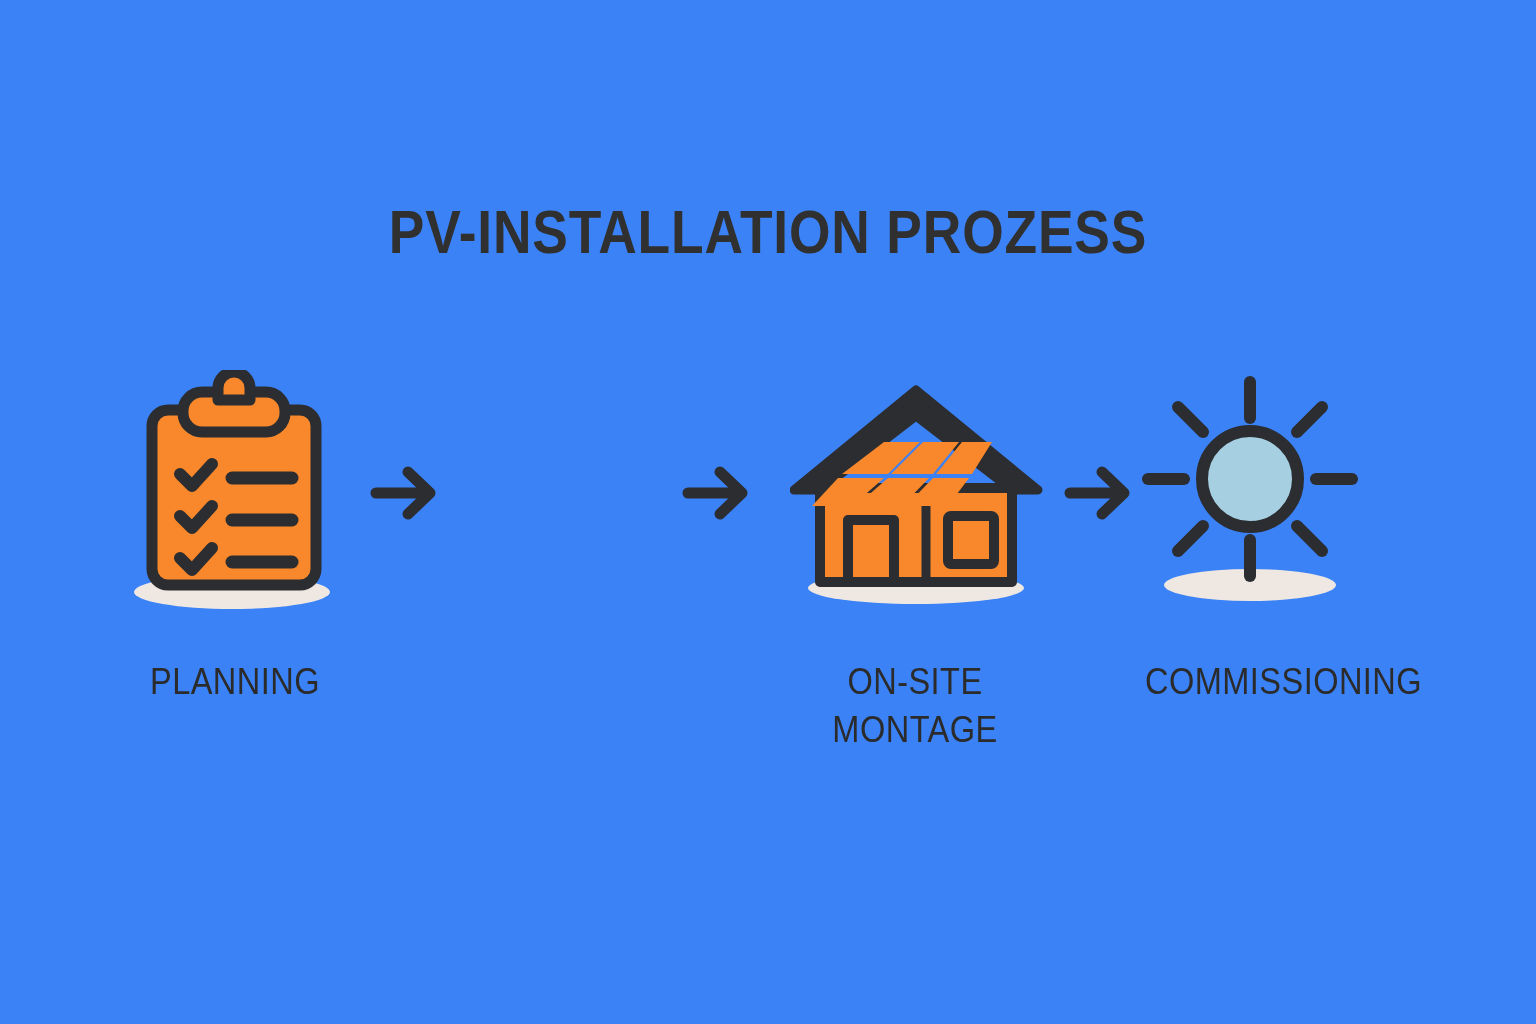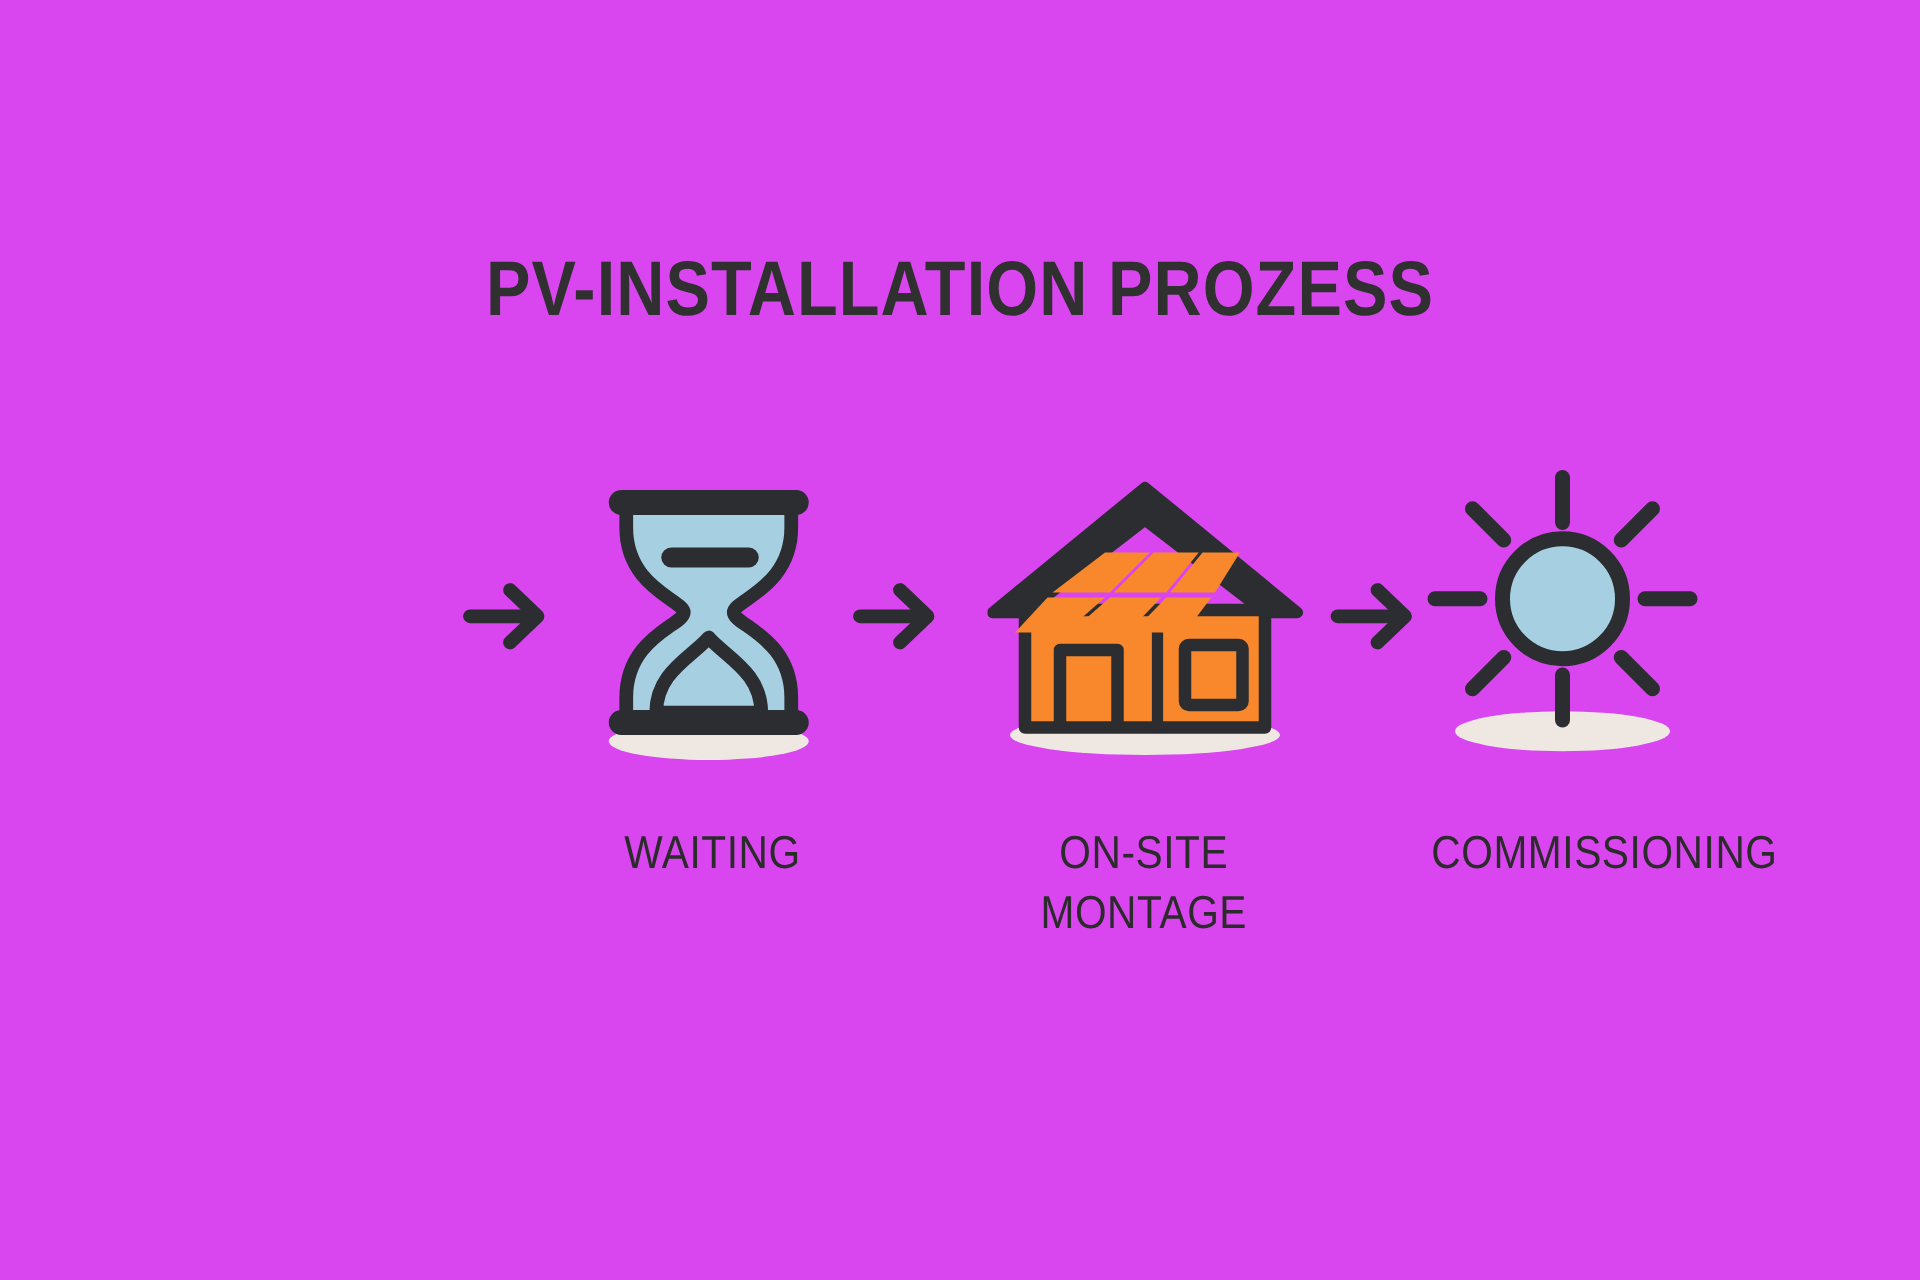--- a/index.html
+++ b/index.html
@@ -10,21 +10,21 @@
     width: 1536px;
     height: 1024px;
     background: #FAFAFA;
     font-family: "Liberation Sans", sans-serif;
     overflow: hidden;
   }
   #stage {
     position: relative;
     width: 1536px;
     height: 1024px;
-    background: #d946ef;
+    background: #3b82f6;
   }
   .title {
     position: absolute;
     top: 196px;
     left: 0;
     width: 1536px;
     text-align: center;
     font-family: "Liberation Sans", sans-serif;
     font-size: 62px;
     font-weight: bold;
@@ -93,47 +93,49 @@
 </style>
 </head>
 <body>
 
 <div id="stage">
 
   <div class="title">PV-INSTALLATION PROZESS</div>
 
   <div class="steps">
 
-
-    <div class="step" id="step-2">
+    <div class="step" id="step-1">
       <div class="icon-box">
         <svg width="250" height="240" viewBox="0 0 250 240">
-          <ellipse cx="122" cy="223" rx="80" ry="15" fill="#EFE8E2"></ellipse>
-
-          <path d="M56 34 L188 34
-                   L188 52
-                   C188 100 142 110 142 120
-                   C142 130 188 140 188 188
-                   L188 206 L56 206 L56 188
-                   C56 140 102 130 102 120
-                   C102 110 56 100 56 52 Z" fill="#A6CFE2" stroke="#2B2D31" stroke-width="11" stroke-linejoin="round"></path>
-
-          <path d="M80 200 C80 168 108 156 122 140 C136 156 164 168 164 200 Z" fill="#A6CFE2" stroke="#2B2D31" stroke-width="11" stroke-linejoin="round"></path>
-
-          <rect x="42" y="22" width="160" height="20" rx="10" ry="10" fill="#2B2D31"></rect>
-
-          <rect x="42" y="198" width="160" height="20" rx="10" ry="10" fill="#2B2D31"></rect>
-
-          <rect x="84" y="68" width="78" height="16" rx="8" ry="8" fill="#2B2D31"></rect>
+          <ellipse cx="122" cy="222" rx="98" ry="17" fill="#EFE8E2"></ellipse>
+
+          <rect x="42" y="40" width="164" height="175" rx="16" ry="16" fill="#F8882B" stroke="#2B2D31" stroke-width="11"></rect>
+
+          <rect x="73" y="22" width="102" height="40" rx="19" ry="19" fill="#F8882B" stroke="#2B2D31" stroke-width="11"></rect>
+
+          <path d="M108 30 L108 18 a16 16 0 0 1 32 0 L140 30 Z" fill="#F8882B" stroke="#2B2D31" stroke-width="11" stroke-linejoin="round"></path>
+
+          <g stroke="#2B2D31" stroke-width="12" stroke-linecap="round" stroke-linejoin="round" fill="none">
+            <path d="M70 104 L82 116 L102 94"></path>
+            <path d="M70 146 L82 158 L102 136"></path>
+            <path d="M70 188 L82 200 L102 178"></path>
+          </g>
+
+          <g stroke="#2B2D31" stroke-width="13" stroke-linecap="round">
+            <line x1="122" y1="108" x2="182" y2="108"></line>
+            <line x1="122" y1="150" x2="182" y2="150"></line>
+            <line x1="122" y1="192" x2="182" y2="192"></line>
+          </g>
         </svg>
       </div>
       <div class="step-label">
-        <span>WAITING</span>
-      </div>
-    </div>
+        <span>PLANNING</span>
+      </div>
+    </div>
+
 
     <div class="step" id="step-4">
       <div class="icon-box">
         <svg width="250" height="240" viewBox="0 0 250 240">
           <ellipse cx="120" cy="215" rx="86" ry="16" fill="#EFE8E2"></ellipse>
 
           <g stroke="#2B2D31" stroke-width="12" stroke-linecap="round">
             <line x1="120" y1="12" x2="120" y2="48"></line>
             <line x1="120" y1="170" x2="120" y2="206"></line>
             <line x1="18" y1="109" x2="54" y2="109"></line>

